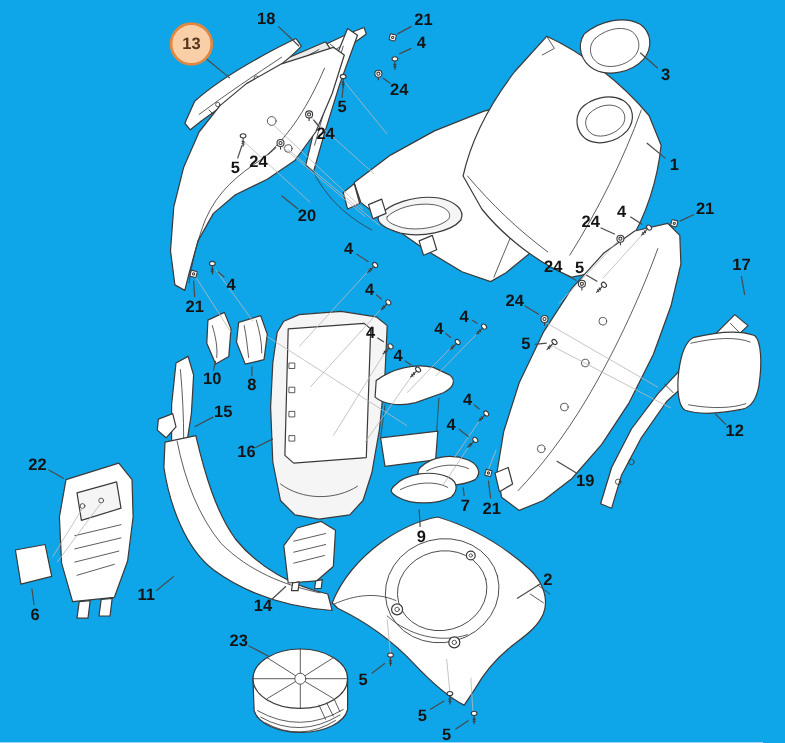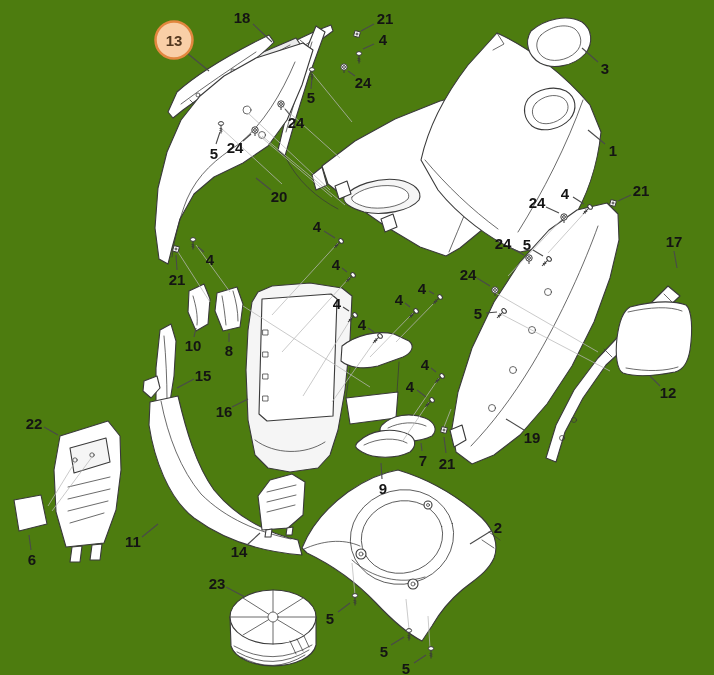--- a/index.html
+++ b/index.html
@@ -1,16 +1,16 @@
 <!DOCTYPE html>
 <html><head>
 <meta charset="utf-8">
 <style>
   html,body{margin:0;padding:0;background:#ffffff;}
-  .stage{position:relative;width:714px;height:675px;background:#4d7c0f;overflow:hidden;
+  .stage{position:relative;width:714px;height:675px;background:#0ea5e9;overflow:hidden;
          font-family:"Liberation Sans", sans-serif;text-align:right;}
   svg{position:absolute;left:0;top:0;}
   .p{stroke:#3a3a3a;stroke-width:1.1;fill:none;stroke-linejoin:round;stroke-linecap:round;}
   .thin{stroke-width:0.75;}
   .fw{fill:#ffffff;}
   .fl{fill:#f5f5f5;}
   .fd{fill:#ebebeb;}
   text.callout{font-family:"Liberation Sans", sans-serif;font-weight:bold;cursor:pointer;}
 </style>
 </head>

